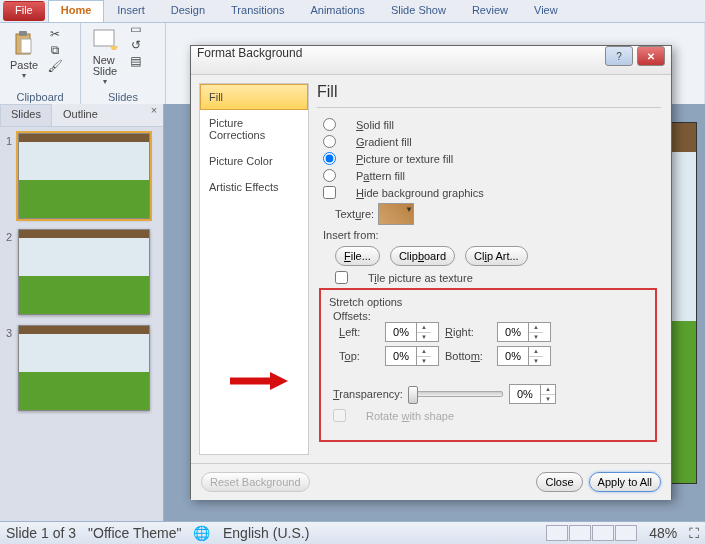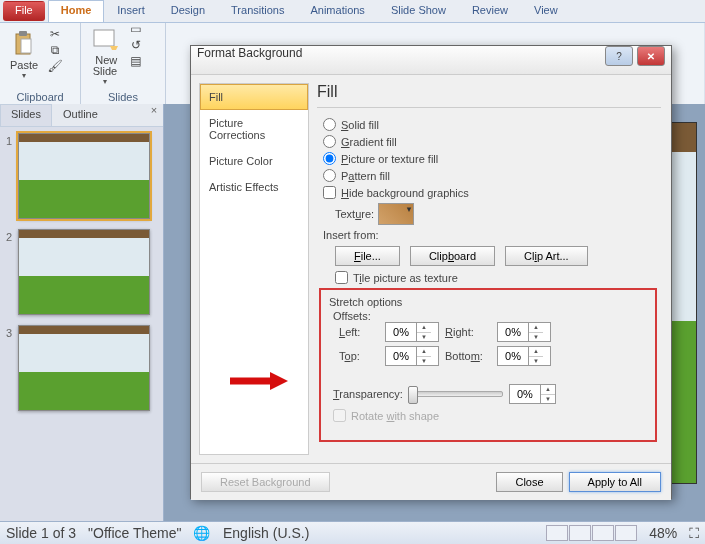--- a/index.html
+++ b/index.html
@@ -8,21 +8,21 @@
 .tabstrip .tab{padding:3px 12px 0;border:1px solid transparent;border-bottom:none;color:#3b5a8c;cursor:pointer}
 .tabstrip .tab.file{background:linear-gradient(#e05a5a,#b02424);color:#fff;border-radius:3px 3px 3px 3px;margin:1px 3px;height:17px;font-weight:normal;padding:2px 11px 0}
 .tabstrip .tab.active{background:#fff;border-color:#b0c4de;color:#cc6d19;font-weight:bold}
 
 .ribbon{background:#eff3f8;height:82px;border-bottom:1px solid #9fb2cc;display:flex}
 .group{border-right:1px solid #c3cfdf;padding:2px 4px;display:flex;flex-direction:column;justify-content:flex-end;position:relative}
 .group .glabel{font-size:11px;text-align:center;color:#4a607d;padding-top:2px}
 .group .grow{flex:1;display:flex;align-items:flex-start;gap:3px}
 .big{display:flex;flex-direction:column;align-items:center;justify-content:flex-end;padding:2px 3px;border:1px solid transparent;border-radius:3px}
 .big .ico{width:32px;height:32px;display:flex;align-items:center;justify-content:center}
-.big .lbl{font-size:11px;color:#444;text-align:right;line-height:1}
+.big .lbl{font-size:11px;color:#444;text-align:left;line-height:1}
 .dd::after{content:"▾";font-size:8px;color:#555;display:block;text-align:center}
 .smallcol{display:flex;flex-direction:column;gap:2px;padding-top:2px}
 .smallcol .si{width:16px;height:14px;display:flex;align-items:center;justify-content:center;font-size:12px}
 
 .leftpanel{position:absolute;left:0;top:104px;width:163px;bottom:22px;background:#dadee9;border-right:1px solid #9fb2cc}
 .navtabs{display:flex;height:22px;background:#e6eaf0;border-bottom:1px solid #c3cfdf}
 .navtabs .nt{padding:3px 10px;border:1px solid transparent;border-bottom:none;cursor:pointer;color:#444}
 .navtabs .nt.active{background:#dadee9;border-color:#c3cfdf}
 .navtabs .x{margin-left:auto;width:18px;text-align:center;color:#666;cursor:pointer}
 .thumbs{padding:6px}
@@ -36,27 +36,27 @@
 .dtitle .t{flex:1;font-size:12px;color:#333}
 .dbtn{width:26px;height:18px;border:1px solid #888;margin-left:4px;display:flex;align-items:center;justify-content:center;font-size:10px;border-radius:3px}
 .dbtn.help{background:linear-gradient(#dbe6f5,#b8cce6)}
 .dbtn.close{background:linear-gradient(#e97b7b,#c23737);color:#fff;font-weight:bold}
 .dbody{display:flex;height:calc(100% - 28px - 36px)}
 .dside{width:108px;background:#fff;border:1px solid #ccc;margin:8px;padding:0}
 .dside .cat{padding:6px 8px;border:1px solid transparent;cursor:pointer;font-size:11px}
 .dside .cat.sel{background:linear-gradient(#ffe9a5,#ffd45e);border-color:#d9a441}
 .dmain{flex:1;padding:8px 10px 0 0;overflow:hidden}
 .dmain h2{font-size:16px;font-weight:normal;color:#333;margin:0 0 10px;padding-bottom:6px;border-bottom:1px solid #ccc}
-.opt{display:flex;align-items:center;gap:5px;margin:4px 0 4px 6px}
+.opt{display:flex;align-items:center;gap:20px;margin:4px 0 4px 6px}
 .opt input{margin:0}
 .underline{text-decoration:underline}
 .fieldrow{display:flex;align-items:center;gap:4px;margin:4px 0 4px 18px}
 .texpick{width:34px;height:20px;border:1px solid #999;background:linear-gradient(45deg,#d2a26a,#b88040);display:inline-block;vertical-align:middle}
 .texpick::after{content:"▾";float:right;margin-right:2px;font-size:9px;color:#333}
-.btn{border:1px solid #9a9a9a;background:linear-gradient(#fefefe,#e1e1e1);padding:3px 18px;border-radius:0;cursor:pointer;font-size:11px}
+.btn{border:1px solid #9a9a9a;background:linear-gradient(#fefefe,#e1e1e1);padding:3px 8px;border-radius:10px;cursor:pointer;font-size:11px}
 .btn.primary{border-color:#5a8fd8;box-shadow:0 0 3px #8bb7ec}
 .hrow{display:flex;gap:10px;margin:5px 0 5px 18px}
 .fieldset{border:2px solid #d43a3a;padding:6px 8px 14px;margin:2px 4px 0 2px;position:relative}
 .legend{font-size:11px;color:#444;margin-bottom:2px}
 .offgrid{display:grid;grid-template-columns:40px 54px 46px 54px;gap:4px 6px;align-items:center;margin-left:10px}
 .spin{display:flex;border:1px solid #999;height:18px;background:#fff}
 .spin input{width:30px;border:none;text-align:center;font-size:11px;padding:0}
 .spin .arrows{width:14px;border-left:1px solid #999;display:flex;flex-direction:column}
 .spin .arrows span{flex:1;display:flex;align-items:center;justify-content:center;font-size:6px;color:#555;border-bottom:1px solid #ccc}
 .spin .arrows span:last-child{border:none}

